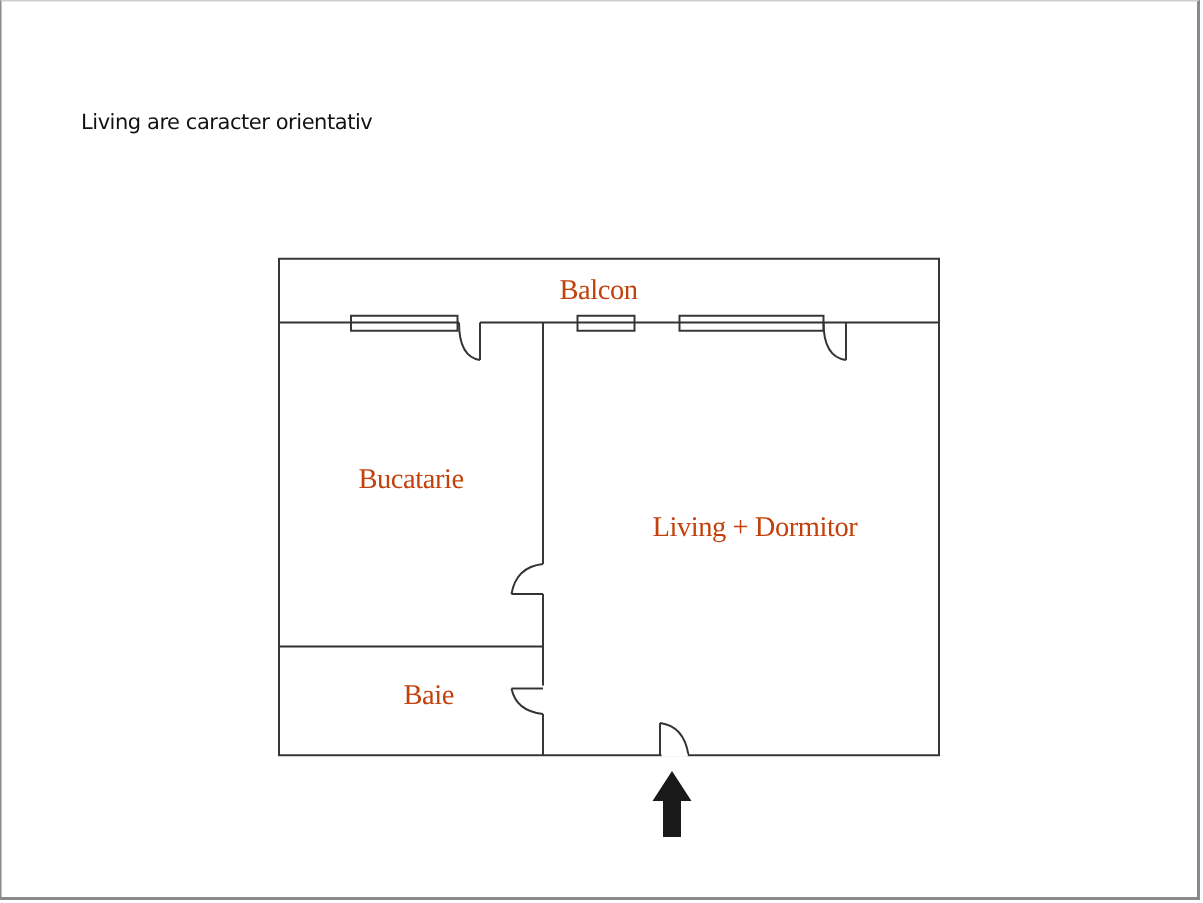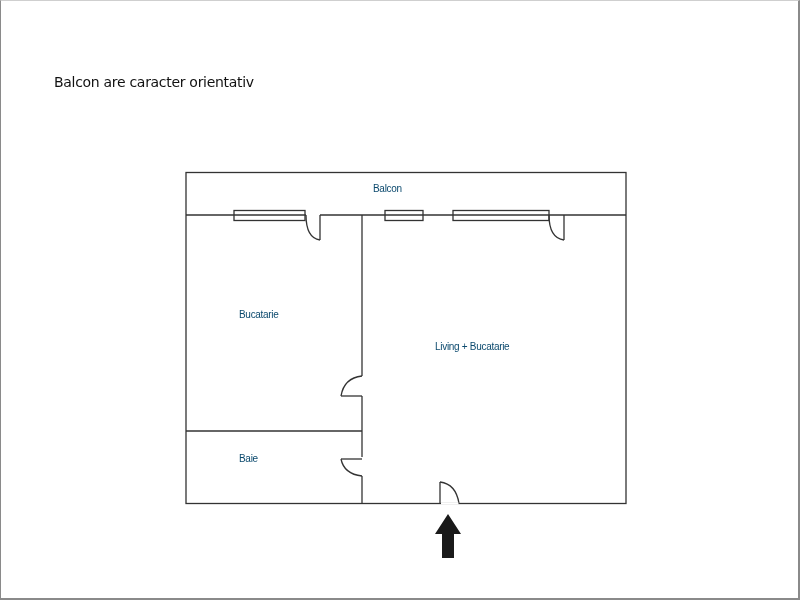--- a/index.html
+++ b/index.html
@@ -10,30 +10,30 @@
       border-right: 2px solid #8a8a8a; border-bottom: 2px solid #8a8a8a;
       box-sizing: border-box; background: #fff;
     }
     .note {
       position: absolute; left: 54px; top: 74px;
       font-family: "DejaVu Sans", sans-serif; font-size: 14px; color: #111;
       letter-spacing: -0.3px;
     }
     svg.plan { position: absolute; left: 0; top: 0; }
     .label {
-      position: absolute; font-family: Liberation Sans, sans-serif; font-size: 10px;
-      color: #0c4a6e; white-space: nowrap; letter-spacing: -0.3px;
+      position: absolute; font-family: Liberation Serif, serif; font-size: 19px;
+      color: #c2410c; white-space: nowrap; letter-spacing: -0.3px;
     }
   </style>
 </head>
 <body>
 
 <div class="frame"></div>
 
-<div class="note">Balcon are caracter orientativ</div>
+<div class="note">Living are caracter orientativ</div>
 
 <svg class="plan" width="802" height="602" viewBox="0 0 802 602">
   <g fill="none" stroke="#333" stroke-width="1.3">
 
     <rect x="186" y="172.5" width="440" height="331"></rect>
 
     <line x1="186" y1="215" x2="306" y2="215"></line>
     <line x1="320" y1="215" x2="564" y2="215"></line>
     <line x1="564" y1="215" x2="564" y2="240"></line>
     <line x1="320" y1="215" x2="320" y2="240"></line>
@@ -65,14 +65,14 @@
     <path d="M440 482 Q456 484 459 503.5"></path>
   </g>
 
   <line x1="441" y1="503.5" x2="458.5" y2="503.5" stroke="#fff" stroke-width="2"></line>
 
   <path d="M448 514 L461 534 L454 534 L454 558 L442 558 L442 534 L435 534 Z" fill="#1a1a1a"></path>
 </svg>
 
 <div class="label" style="left:373px; top:183px;">Balcon</div>
 <div class="label" style="left:239px; top:309px;">Bucatarie</div>
-<div class="label" style="left:435px; top:341px;">Living + Bucatarie</div>
-<div class="label" style="left:239px; top:453px;">Baie</div>
+<div class="label" style="left:435px; top:341px;">Living + Dormitor</div>
+<div class="label" style="left:269px; top:453px;">Baie</div>
 
 </body></html>

